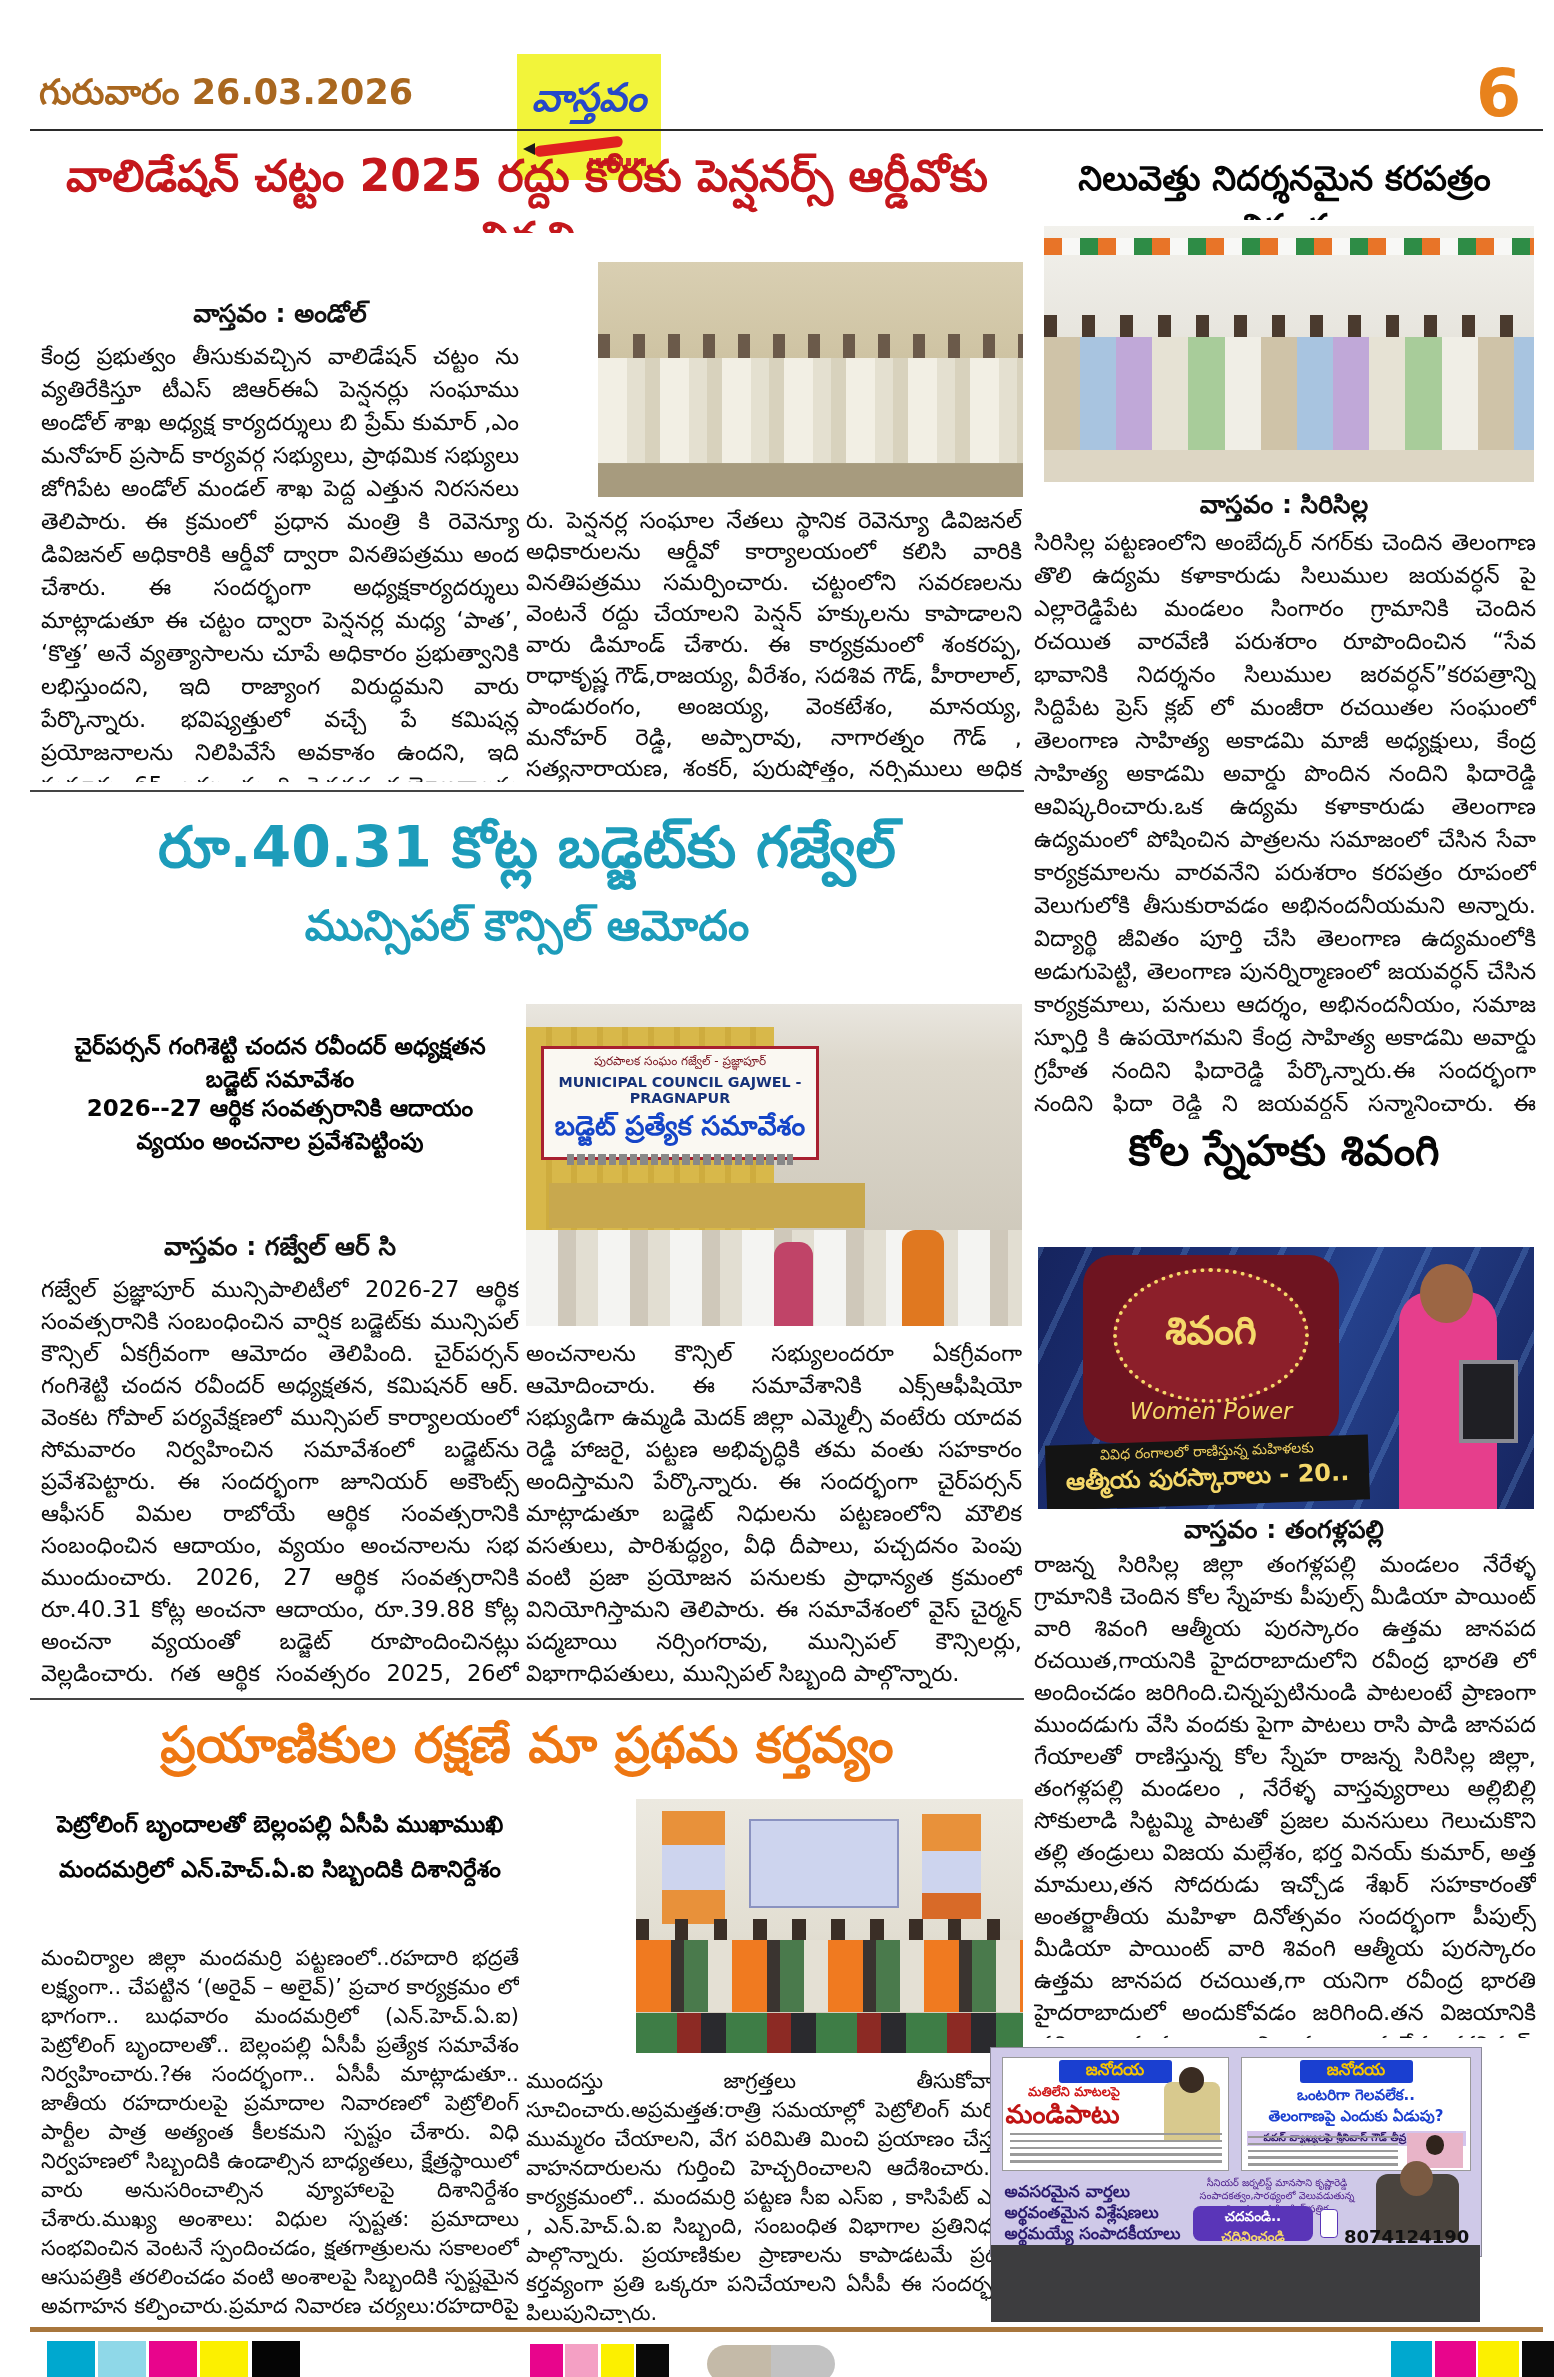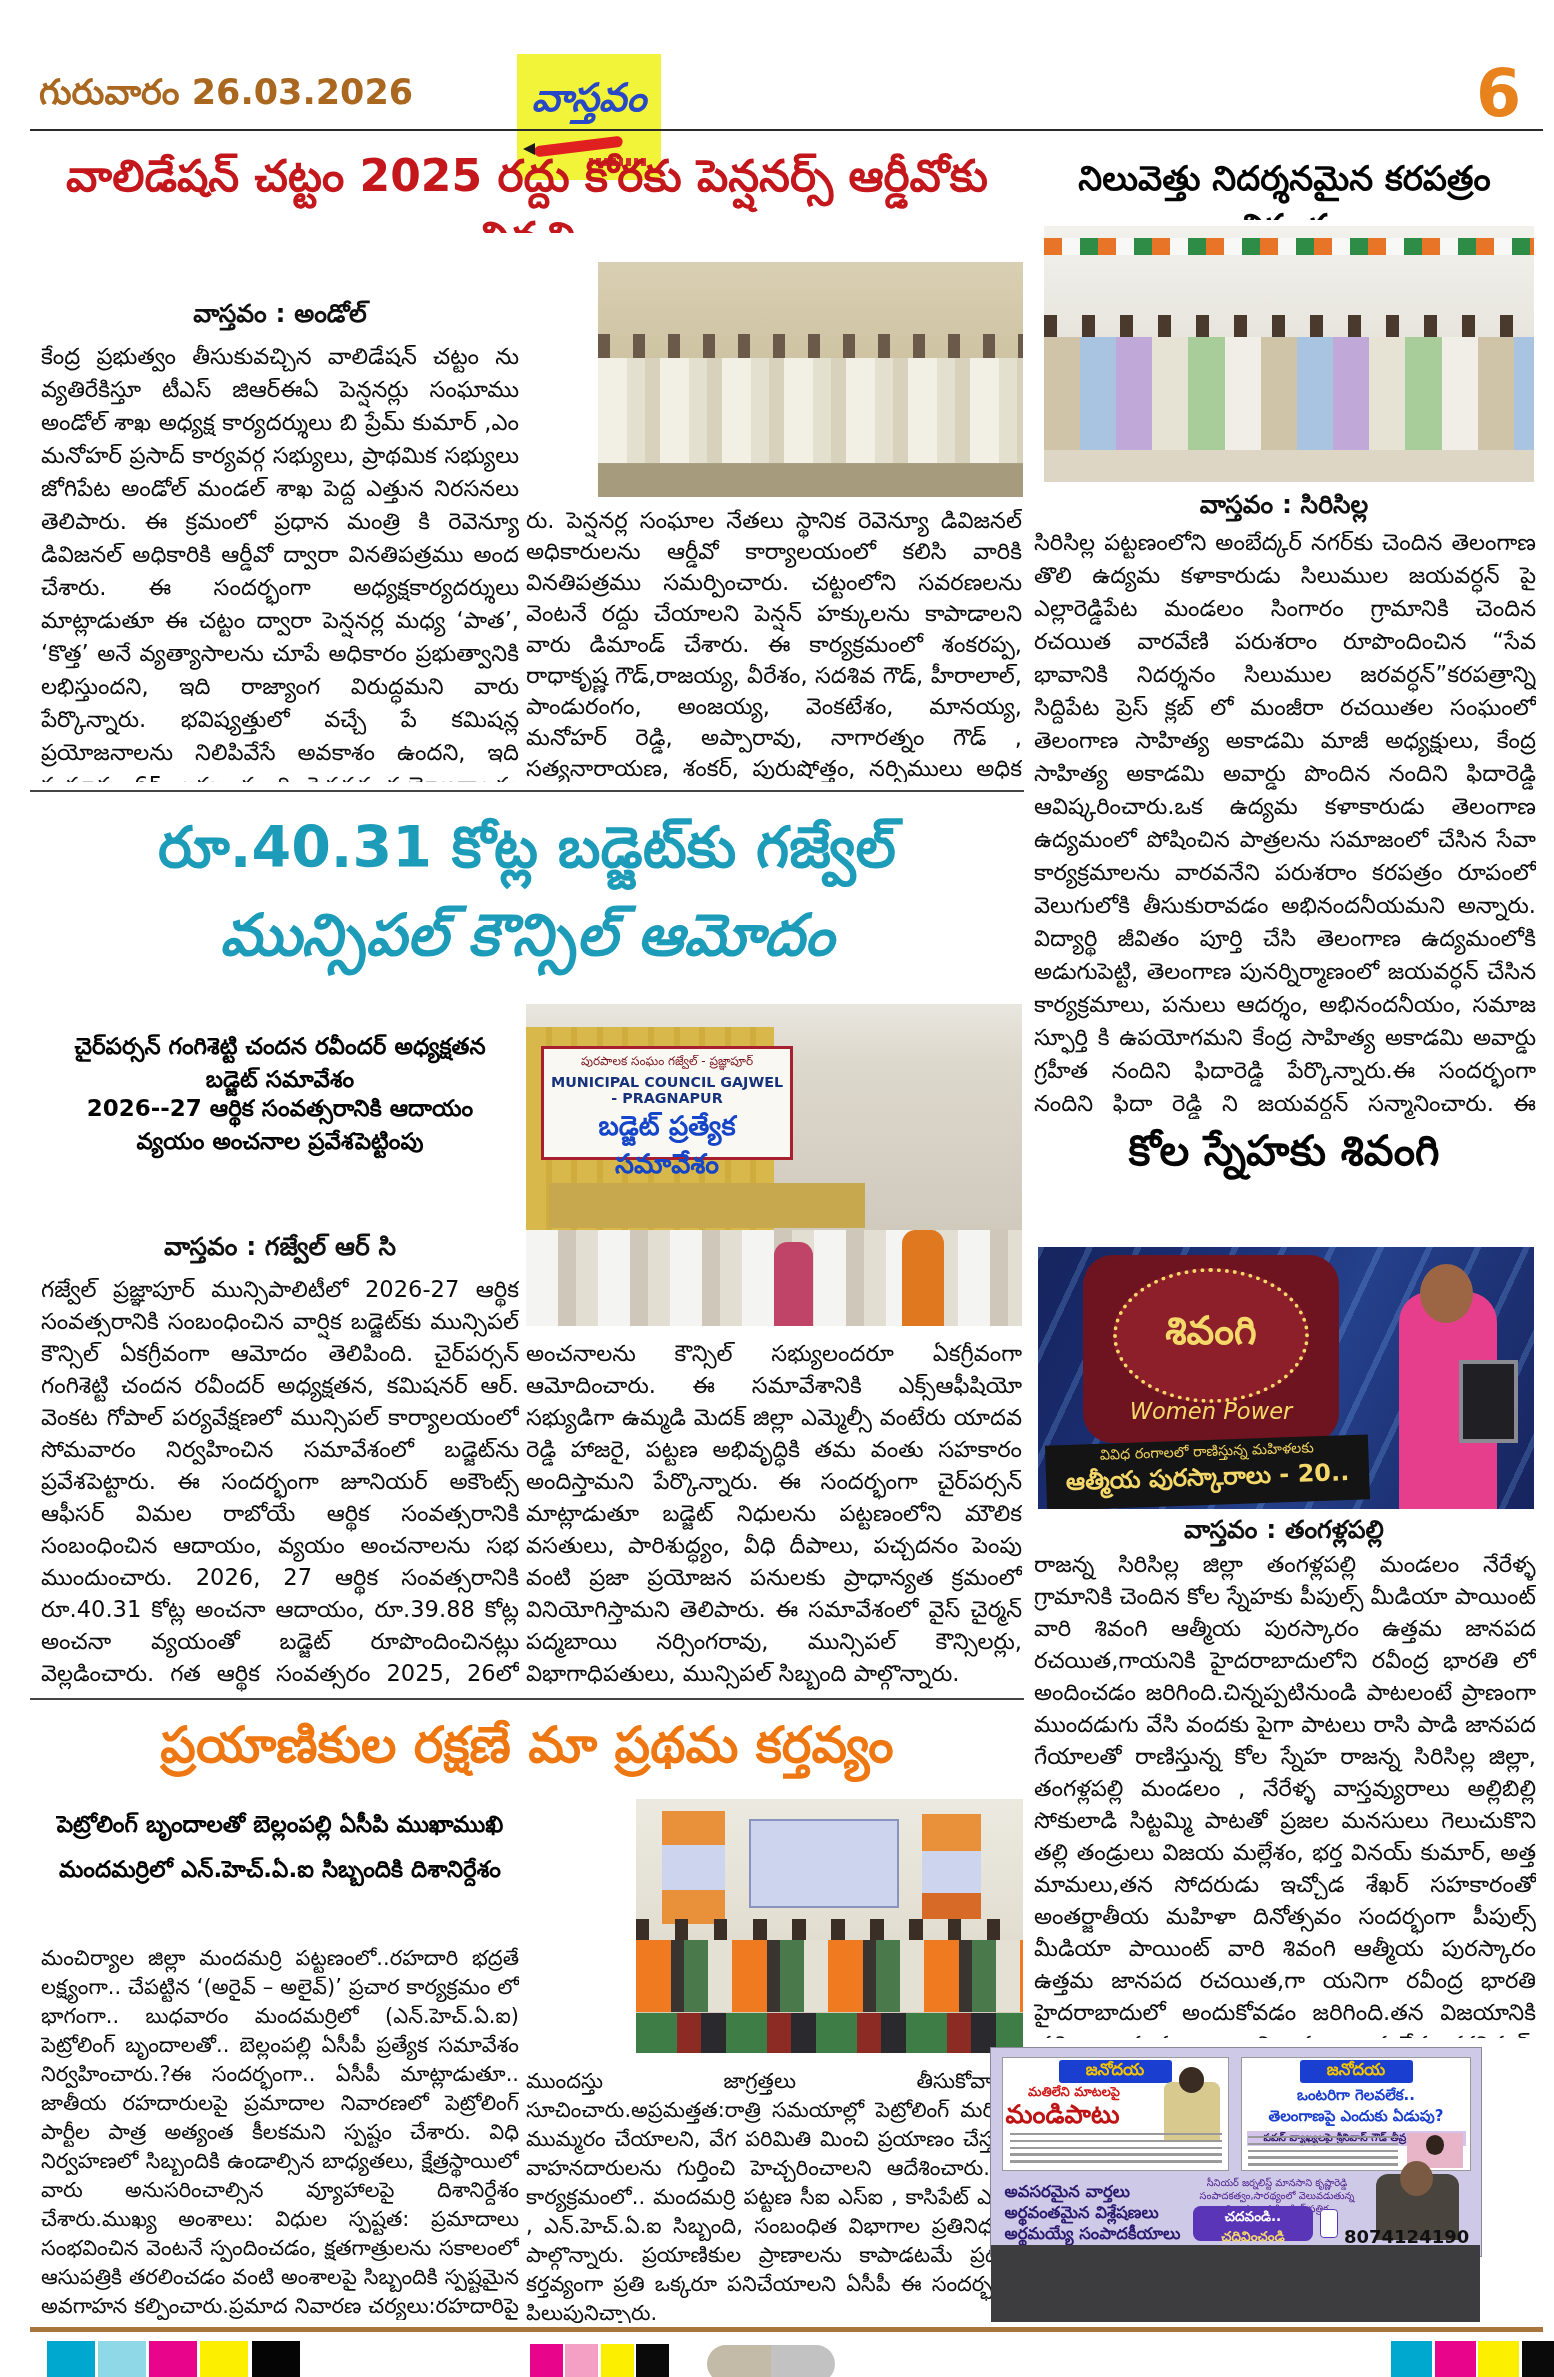--- a/index.html
+++ b/index.html
@@ -45,29 +45,29 @@
     <div class="abs" style="left:0;top:96px;width:425px;height:105px;background:repeating-linear-gradient(90deg,#f2efe4 0 29px,#e4e0d0 29px 47px,#d8d2bd 47px 62px);"></div>
     <div class="abs" style="left:0;top:202px;width:425px;height:33px;background:#a79b7e;"></div>
   </div>
 
   <div class="abs body-text just" style="left:41px;top:340px;width:478px;height:442px;">కేంద్ర ప్రభుత్వం తీసుకువచ్చిన వాలిడేషన్ చట్టం ను వ్యతిరేకిస్తూ టీఎస్ జిఆర్ఈఏ పెన్షనర్లు సంఘాము అండోల్ శాఖ అధ్యక్ష కార్యదర్శులు బి ప్రేమ్ కుమార్ ,ఎం మనోహర్ ప్రసాద్ కార్యవర్గ సభ్యులు, ప్రాథమిక సభ్యులు జోగిపేట అండోల్ మండల్ శాఖ పెద్ద ఎత్తున నిరసనలు తెలిపారు. ఈ క్రమంలో ప్రధాన మంత్రి కి రెవెన్యూ డివిజనల్ అధికారికి ఆర్డీవో ద్వారా వినతిపత్రము అంద చేశారు. ఈ సందర్భంగా అధ్యక్షకార్యదర్శులు మాట్లాడుతూ ఈ చట్టం ద్వారా పెన్షనర్ల మధ్య ‘పాత’, ‘కొత్త’ అనే వ్యత్యాసాలను చూపే అధికారం ప్రభుత్వానికి లభిస్తుందని, ఇది రాజ్యాంగ విరుద్ధమని వారు పేర్కొన్నారు. భవిష్యత్తులో వచ్చే పే కమిషన్ల ప్రయోజనాలను నిలిపివేసే అవకాశం ఉందని, ఇది సుమారు 65 లక్షల మంది పెన్షనర్ల ప్రయోజనాలను దెబ్బతీస్తుందని వారు ఆందోళన వ్యక్తం చేశారు. ఆల్ ఇండియా స్టేట్ పెన్షనర్స్ ఫెడరేషన్ పిలుపు మేరకు మార్చి 25, 2026న దేశవ్యాప్తంగా “బ్లాక్ డే”గా పాటిస్తూ నిరసనలు నిర్వహించాలని నిర్ణయించినందున అండోల్ జోగిపేట లో బ్లాక్ డే పాటించడం జరిగిందన్నా</div>
   <div class="abs body-text just" style="left:526px;top:505px;width:496px;height:277px;line-height:31px;">రు. పెన్షనర్ల సంఘాల నేతలు స్థానిక రెవెన్యూ డివిజనల్ అధికారులను ఆర్డీవో కార్యాలయంలో కలిసి వారికి వినతిపత్రము సమర్పించారు. చట్టంలోని సవరణలను వెంటనే రద్దు చేయాలని పెన్షన్ హక్కులను కాపాడాలని వారు డిమాండ్ చేశారు. ఈ కార్యక్రమంలో శంకరప్ప, రాధాకృష్ణ గౌడ్,రాజయ్య, వీరేశం, సదశివ గౌడ్, హీరాలాల్, పాండురంగం, అంజయ్య, వెంకటేశం, మానయ్య, మనోహర్ రెడ్డి, అప్పారావు, నాగారత్నం గౌడ్ , సత్యనారాయణ, శంకర్, పురుషోత్తం, నర్సిములు అధిక సంఖ్యలో ప్రాథమిక సభ్యులు పాల్గొన్నారు.</div>
 
   <div class="abs rule" style="left:30px;top:790px;width:994px;height:1.5px;background:#444;"></div>
 
   <div class="abs ctr bold" style="left:30px;top:814px;width:994px;font-size:57px;color:#1d9cba;">రూ.40.31 కోట్ల బడ్జెట్‌కు గజ్వేల్</div>
-  <div class="abs ctr bold" style="left:30px;top:901px;width:994px;font-size:58px;color:#1d9cba;font-style:italic;">మున్సిపల్ కౌన్సిల్ ఆమోదం</div>
+  <div class="abs ctr bold" style="left:30px;top:901px;width:994px;font-size:42px;color:#1d9cba;">మున్సిపల్ కౌన్సిల్ ఆమోదం</div>
 
   <div class="abs subhead" style="left:56px;top:1006px;width:448px;height:75px;overflow:hidden;margin-top:24px;">చైర్‌పర్సన్ గంగిశెట్టి చందన రవీందర్ అధ్యక్షతన బడ్జెట్ సమావేశం</div>
   <div class="abs subhead" style="left:56px;top:1092px;width:448px;height:75px;overflow:hidden;">2026--27 ఆర్థిక సంవత్సరానికి ఆదాయం వ్యయం అంచనాల ప్రవేశపెట్టింపు</div>
   <div class="abs dateline" style="left:41px;top:1232px;width:478px;">వాస్తవం : గజ్వేల్ ఆర్ సి</div>
 
   <div class="abs photo" style="left:526px;top:1004px;width:496px;height:322px;background:linear-gradient(180deg,#e9e6df 0%,#ddd8cc 18%,#c8c2b4 100%);">
     <div class="abs" style="left:0;top:22.6px;width:248px;height:226px;background:repeating-linear-gradient(90deg,#d8b84a 0 19.6px,#ceac3e 19.6px 25.6px);"></div>
-    <div class="abs" style="left:15px;top:42px;width:252px;height:114px;background:#faf8f2;border:3px solid #a82030;padding:4.5px 3px;text-align:center;">
+    <div class="abs" style="left:15px;top:42px;width:278px;height:114px;background:#faf8f2;border:3px solid #a82030;padding:4.5px 3px;text-align:center;">
       <div style="font-size:12px;color:#7a1520;">పురపాలక సంఘం గజ్వేల్ - ప్రజ్ఞాపూర్</div>
       <div class="bold" style="font-size:14.3px;color:#16327a;margin-top:3px;">MUNICIPAL COUNCIL GAJWEL - PRAGNAPUR</div>
       <div class="bold" style="font-size:27px;color:#1545c8;margin-top:4.5px;">బడ్జెట్ ప్రత్యేక సమావేశం</div>
       <div style="margin:6px auto 0;width:226px;height:10.5px;background:repeating-linear-gradient(90deg,#888 0 7.5px,transparent 7.5px 10.5px);"></div>
     </div>
     <div class="abs" style="left:22.6px;top:179px;width:316px;height:45px;background:#c8a84e;"></div>
     <div class="abs" style="left:0;top:226px;width:496px;height:96px;background:repeating-linear-gradient(90deg,#f4f4f2 0 32px,#cfc8ba 32px 50px,#e2ded2 50px 72px);"></div>
     <div class="abs" style="left:376px;top:226px;width:42px;height:96px;background:#e07820;border-radius:13.5px 13.5px 0 0;"></div>
     <div class="abs" style="left:248px;top:238px;width:39px;height:84px;background:#c04468;border-radius:13.5px 13.5px 0 0;"></div>
   </div>

